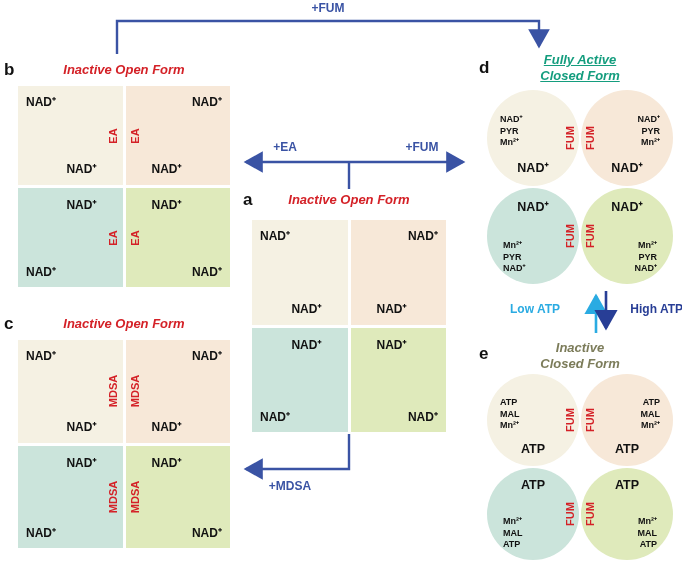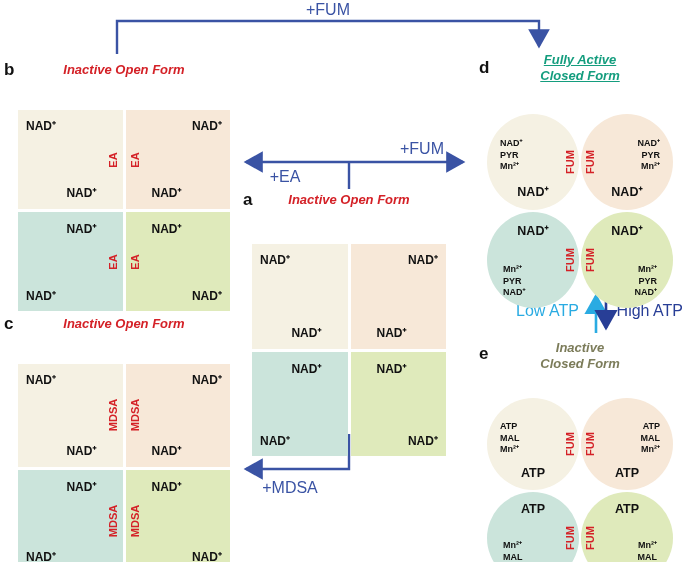--- a/index.html
+++ b/index.html
@@ -8,41 +8,41 @@
     --cyan:#2aabe2; --navy:#283e96; --ink:#111111;
   }
   *{margin:0;padding:0;box-sizing:border-box;}
   body{background:#fff;font-family:"Liberation Sans",sans-serif;}
   .canvas{position:relative;width:682px;height:562px;background:#fff;overflow:hidden;}
   .arrows{position:absolute;left:0;top:0;}
   .panel-letter{position:absolute;font-weight:bold;font-size:17px;color:var(--ink);}
   .panel-title{position:absolute;font-weight:bold;font-style:italic;font-size:13px;text-align:center;line-height:1.2;white-space:pre-line;}
   .red-t{color:var(--red);} .greenish-t{color:var(--green_title);} .olive-t{color:var(--olive_title);}
   .blue-t{color:var(--blue);} .cyan-t{color:var(--cyan);} .navy-t{color:var(--navy);}
-  .grid{position:absolute;display:grid;grid-template-columns:1fr 1fr;grid-template-rows:1fr 1fr;gap:3px;margin-top:24px;}
+  .grid{position:absolute;display:grid;grid-template-columns:1fr 1fr;grid-template-rows:1fr 1fr;gap:3px;}
   .circles{gap:2px;}
   .cell{position:relative;}
   .round{border-radius:50%;}
   .cream{background:var(--cream);} .tan{background:var(--tan);}
   .teal{background:var(--teal);} .green{background:var(--green);}
   .nad{position:absolute;font-weight:bold;font-size:12px;color:var(--ink);white-space:nowrap;}
   .n-tl{top:7px;left:8px;} .n-tr{top:7px;right:8px;}
   .n-bl{bottom:7px;left:8px;} .n-br{bottom:7px;right:8px;}
   .n-b-nr{bottom:8px;right:26px;} .n-b-nl{bottom:8px;left:26px;}
   .n-t-nr{top:8px;right:26px;} .n-t-nl{top:8px;left:26px;}
   .lig{position:absolute;top:50%;font-weight:bold;font-size:11px;color:var(--red);white-space:nowrap;}
   .lig-r{right:9px;transform:translate(50%,-50%) rotate(-90deg);}
   .lig-l{left:9px;transform:translate(-50%,-50%) rotate(-90deg);}
   .stack{position:absolute;font-weight:bold;font-size:9px;line-height:1.3;color:var(--ink);white-space:pre-line;}
   .st-l{left:13px;top:25%;} .st-r{right:13px;top:25%;text-align:right;}
   .st-bl{left:16px;bottom:9px;} .st-br{right:16px;bottom:9px;text-align:right;}
   .main-lab{position:absolute;font-weight:bold;font-size:12.5px;color:var(--ink);white-space:nowrap;}
   .big-b{bottom:10px;left:50%;transform:translateX(-50%);}
   .big-t{top:10px;left:50%;transform:translateX(-50%);}
-  .arrow-label{position:absolute;font-weight:normal;font-size:16px;text-align:center;white-space:nowrap;}
+  .arrow-label{position:absolute;font-weight:bold;font-size:12px;text-align:center;white-space:nowrap;}
 </style>
 </head>
 <body>
 
 <div class="canvas">
 
   <svg class="arrows" width="682" height="562" viewBox="0 0 682 562">
     <defs>
       <marker id="mb" markerWidth="9" markerHeight="9" refX="7" refY="4.5" orient="auto">
         <path d="M0,0 L8,4.5 L0,9 Z" style="fill:var(--blue,#3a53a4)"></path>
@@ -57,24 +57,24 @@
     <path d="M117,54 L117,21 L539,21 L539,46" style="stroke:var(--blue,#3a53a4)" stroke-width="2.4" fill="none" marker-end="url(#mb)"></path>
     <path d="M349,189 L349,162" style="stroke:var(--blue,#3a53a4)" stroke-width="2.4" fill="none"></path>
     <path d="M349,162 L246,162" style="stroke:var(--blue,#3a53a4)" stroke-width="2.4" fill="none" marker-end="url(#mb)"></path>
     <path d="M349,162 L463,162" style="stroke:var(--blue,#3a53a4)" stroke-width="2.4" fill="none" marker-end="url(#mb)"></path>
     <path d="M349,434 L349,469 L246,469" style="stroke:var(--blue,#3a53a4)" stroke-width="2.4" fill="none" marker-end="url(#mb)"></path>
     <path d="M596,333 L596,296" style="stroke:var(--cyan,#2aabe2)" stroke-width="2.6" fill="none" marker-end="url(#mc)"></path>
     <path d="M606,291 L606,328" style="stroke:var(--navy,#283e96)" stroke-width="2.6" fill="none" marker-end="url(#mn)"></path>
   </svg>
 
   <div class="arrow-label blue-t" style="left:283px;top:1px;width:90px;">+FUM</div>
-  <div class="arrow-label blue-t" style="left:255px;top:140px;width:60px;margin-top:28px;">+EA</div>
+  <div class="arrow-label blue-t" style="left:255px;top:140px;width:60px;">+EA</div>
   <div class="arrow-label blue-t" style="left:392px;top:140px;width:60px;">+FUM</div>
   <div class="arrow-label blue-t" style="left:250px;top:479px;width:80px;">+MDSA</div>
-  <div class="arrow-label cyan-t" style="left:516px;top:302px;width:72px;text-align:left;">Low ATP</div>
+  <div class="arrow-label cyan-t" style="left:488px;top:302px;width:72px;text-align:right;">Low ATP</div>
   <div class="arrow-label navy-t" style="left:613px;top:302px;width:70px;text-align:right;">High ATP</div>
 
   <div class="panel-letter" style="left:4px;top:60px;">b</div>
   <div class="panel-title red-t" style="left:18px;top:62px;width:212px;">Inactive Open Form</div>
   <div class="grid" style="left:18px;top:86px;width:212px;height:201px;">
     <div class="cell cream">
       <span class="nad n-tl">NAD⁺</span>
       <span class="nad n-b-nr">NAD⁺</span>
       <span class="lig lig-r">EA</span>
     </div>

